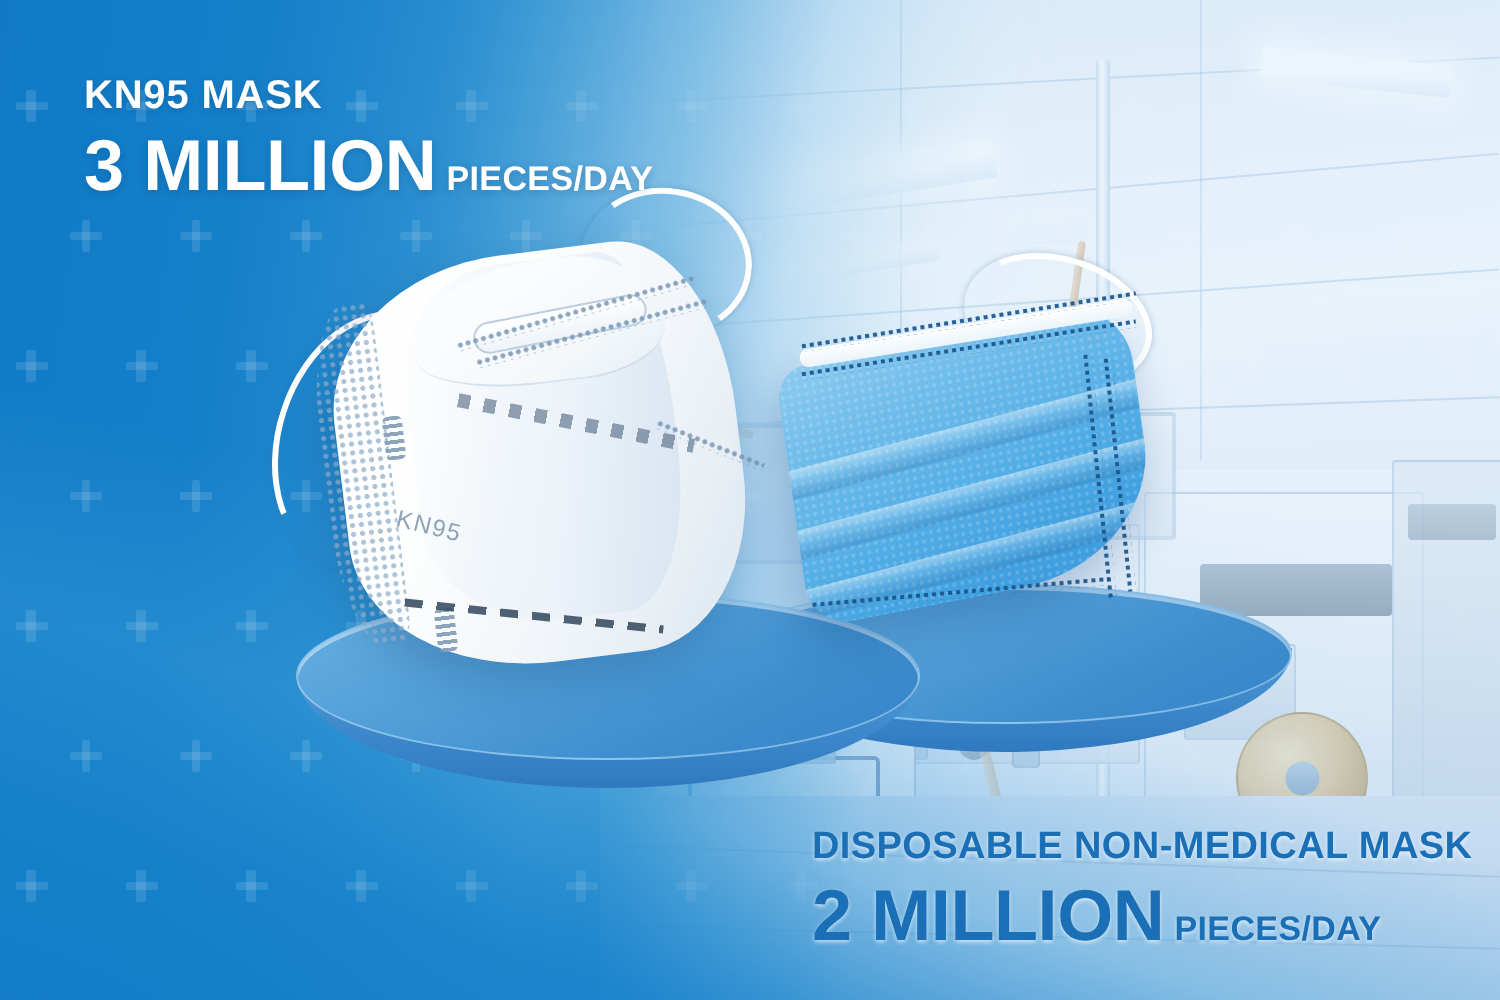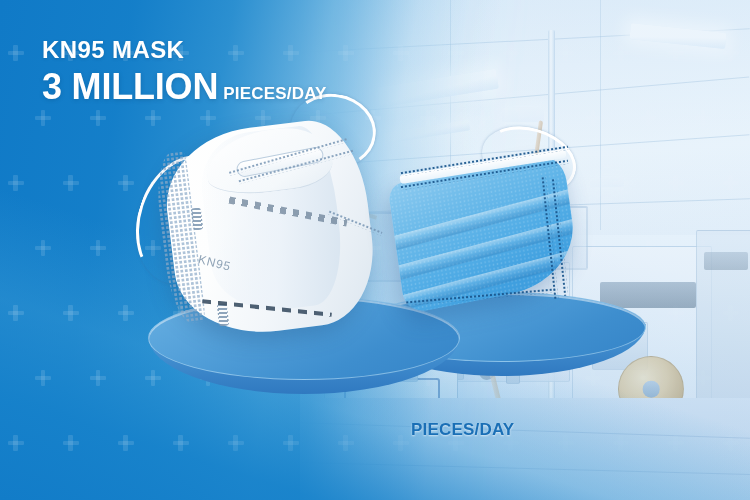--- a/index.html
+++ b/index.html
@@ -241,21 +241,21 @@
   }
   .surg-band{
     position:absolute;
     background:linear-gradient(180deg,#ffffff,#eaf4fb);
     border-radius:4px;
   }
 
   
   .tl{position:absolute;left:42px;top:38px;}
   .tl .line1{
-    font-size:24px;font-weight:700;letter-spacing:.4px;color:#ffffff;
+    font-size:20px;font-weight:700;letter-spacing:.4px;color:#ffffff;
     line-height:1;text-shadow:0 1px 3px rgba(10,70,120,.32);
   }
   .tl .line2{
     margin-top:7px;display:flex;align-items:baseline;
     color:#ffffff;text-shadow:0 1px 4px rgba(10,70,120,.32);
   }
   .tl .big{font-size:36px;font-weight:700;letter-spacing:-.2px;line-height:1;}
   .tl .small{font-size:17px;font-weight:700;letter-spacing:.2px;margin-left:5px;line-height:1;}
 
   .br{position:absolute;left:406px;top:414px;}
@@ -491,18 +491,20 @@
 
   <div class="tl">
     <div class="line1">KN95 MASK</div>
     <div class="line2">
       <span class="big">3 MILLION</span>
       <span class="small">PIECES/DAY</span>
     </div>
   </div>
 
   <div class="br">
+    <div class="line1">DISPOSABLE NON-MEDICAL MASK</div>
     <div class="line2">
+      <span class="big">2 MILLION</span>
       <span class="small">PIECES/DAY</span>
     </div>
   </div>
 
 </div>
 
 </body></html>

